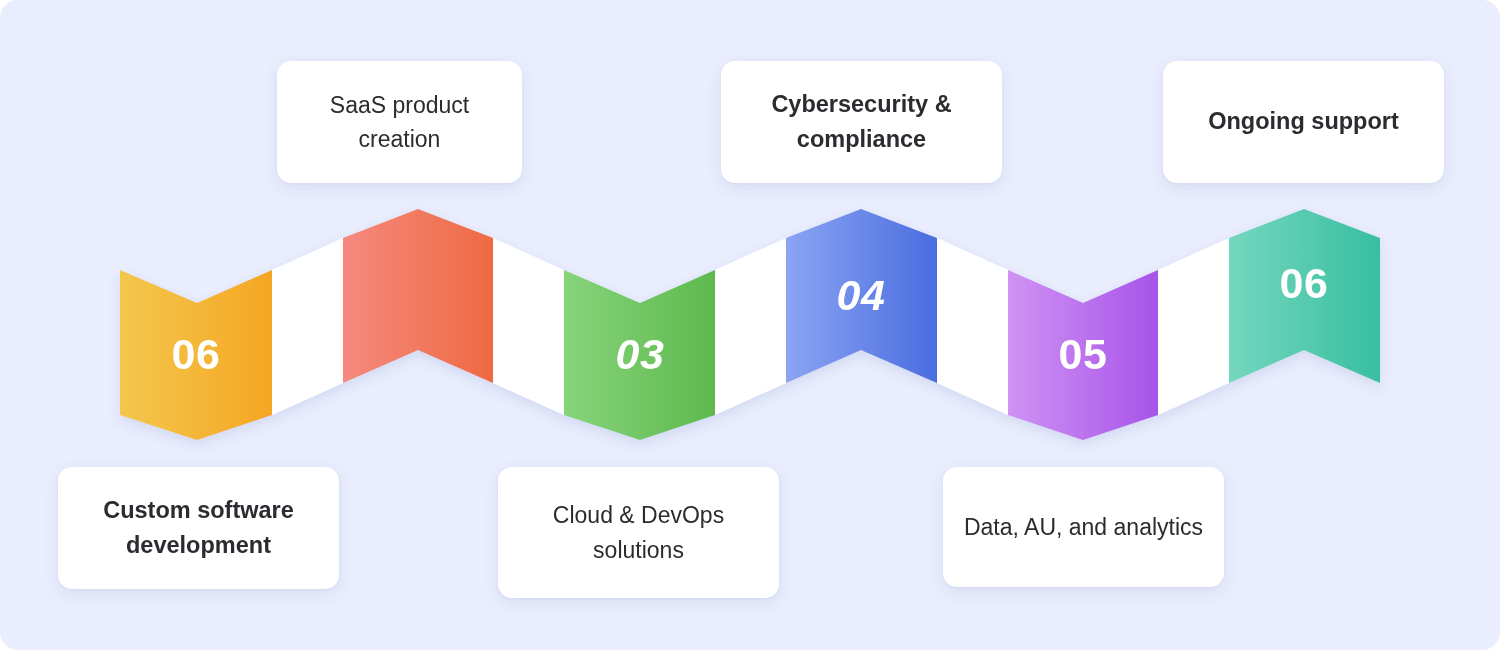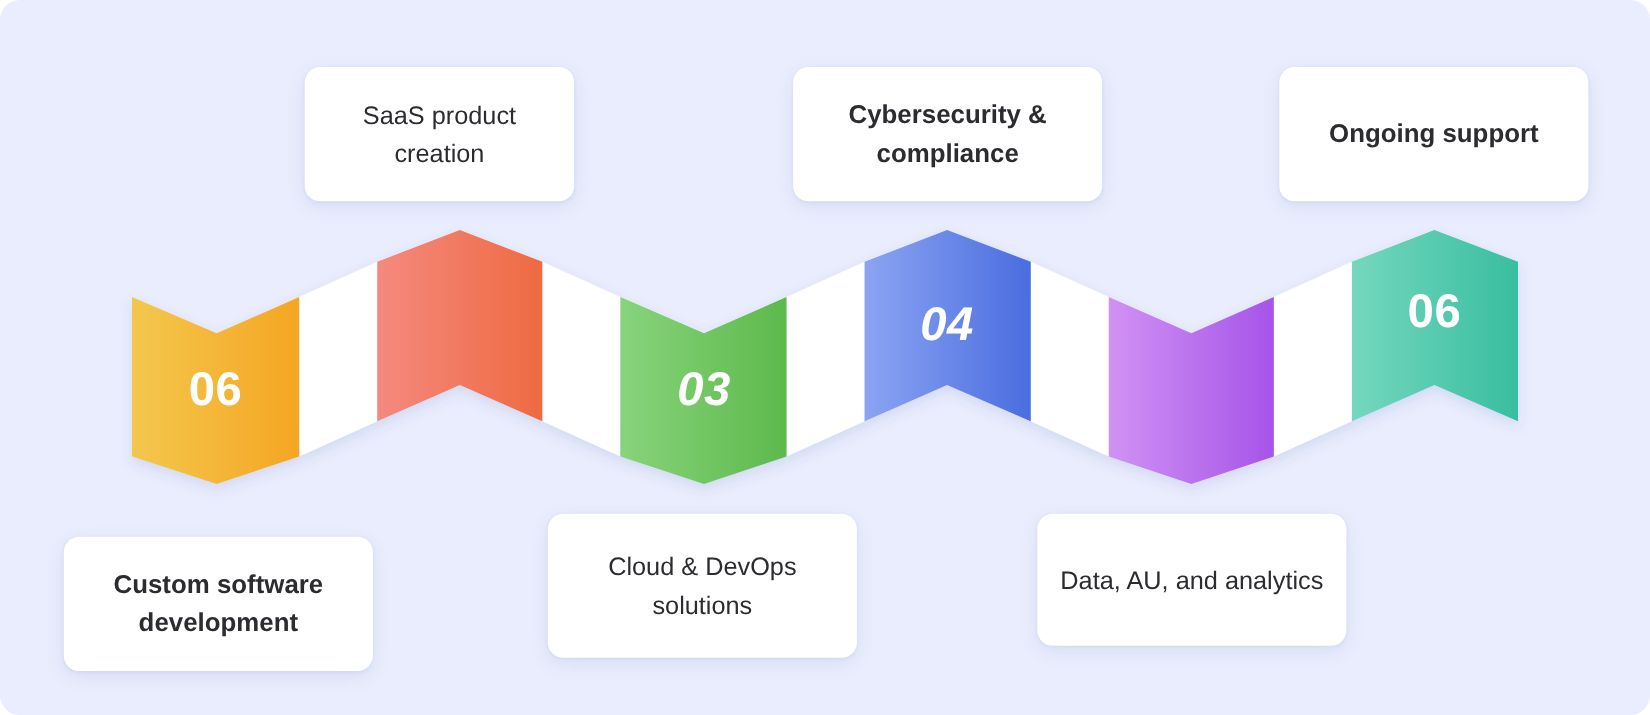--- a/index.html
+++ b/index.html
@@ -140,35 +140,36 @@
         <polygon points="1008,270 1083,303 1158,270 1158,415 1083,440 1008,415" fill="url(#grad05)"></polygon>
 
         <polygon points="1229,238 1304,209 1380,238 1380,383 1304,350 1229,383" fill="url(#grad06)"></polygon>
       </g>
     </svg>
   </div>
 
   <div class="step-number" style="left:141px; top:333px;">06</div>
   <div class="step-number" style="left:585px; top:333px;font-style:italic;">03</div>
   <div class="step-number" style="left:806px; top:274px;font-style:italic;">04</div>
+  <div class="step-number" style="left:1028px; top:333px;">05</div>
   <div class="step-number" style="left:1249px; top:262px;">06</div>
 
   <div class="label-card" style="left:277px; top:61px; width:245px; height:122px;">
     <span class="label-card-text">SaaS product creation</span>
   </div>
 
   <div class="label-card bold" style="left:721px; top:61px; width:281px; height:122px;">
     <span class="label-card-text">Cybersecurity &amp; compliance</span>
   </div>
 
   <div class="label-card bold" style="left:1163px; top:61px; width:281px; height:122px;">
     <span class="label-card-text">Ongoing support</span>
   </div>
 
-  <div class="label-card bold" style="left:58px; top:488px; width:281px; height:122px;">
+  <div class="label-card bold" style="left:58px; top:467px; width:281px; height:122px;">
     <span class="label-card-text">Custom software development</span>
   </div>
 
   <div class="label-card" style="left:498px; top:467px; width:281px; height:131px;">
     <span class="label-card-text">Cloud &amp; DevOps solutions</span>
   </div>
 
   <div class="label-card" style="left:943px; top:467px; width:281px; height:120px;">
     <span class="label-card-text">Data, AU, and analytics</span>
   </div>

